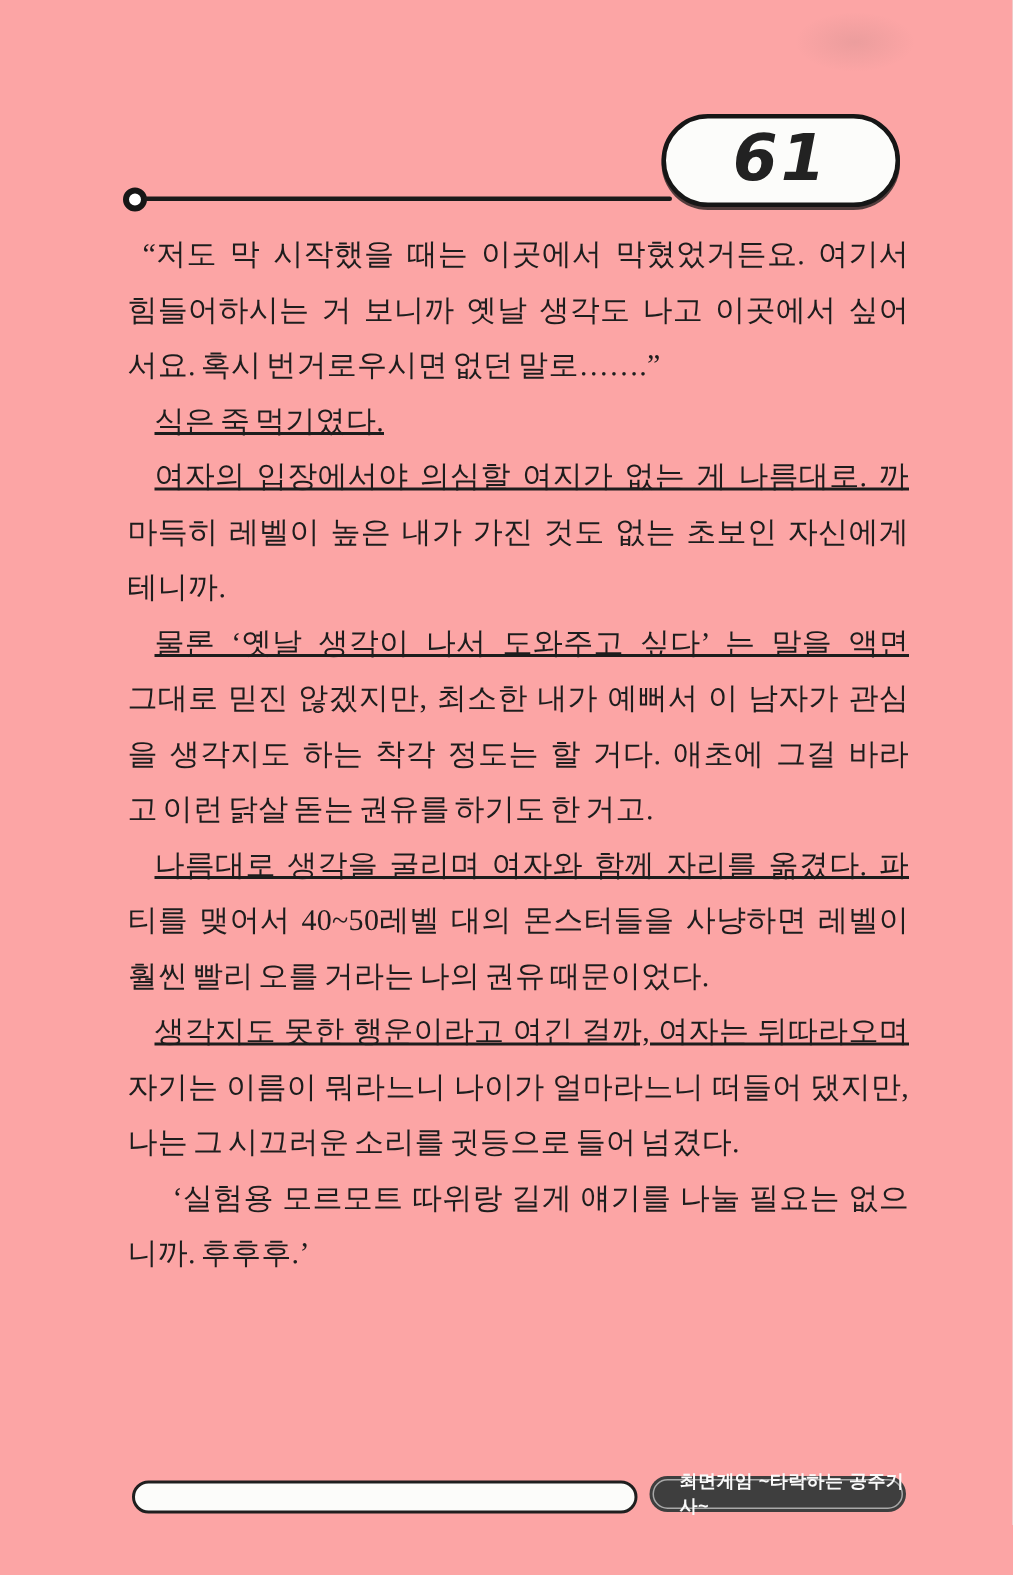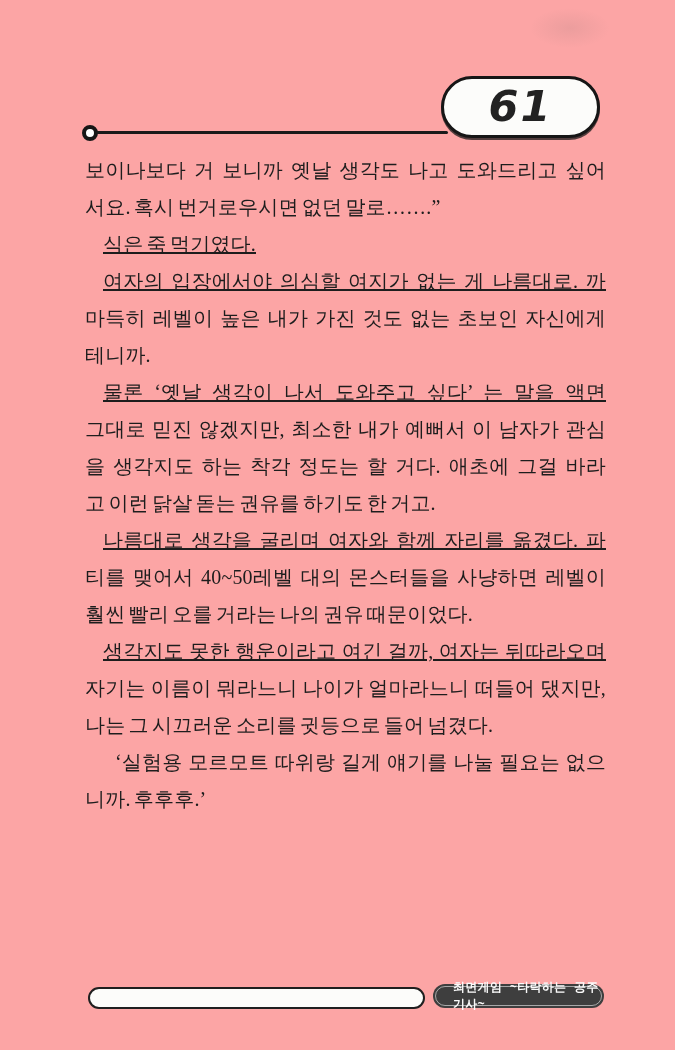--- a/index.html
+++ b/index.html
@@ -57,41 +57,42 @@
     position:absolute;left:433px;top:984px;width:171px;height:24px;
     background:#3e3e3e;border-radius:12px;
     display:flex;align-items:center;justify-content:center;
   }
   .badge-outline{
     position:absolute;left:2px;top:2px;right:2px;bottom:2px;
     border:1px solid rgba(255,255,255,0.55);border-radius:10px;
     pointer-events:none;
   }
   .series-title{
-    font-family:Liberation Mono, monospace;
+    font-family:Liberation Sans, sans-serif;
     font-size:12px;font-weight:bold;color:#fafafa;letter-spacing:0.3px;
     position:relative;
     padding-left:20px;
   }
 </style>
 </head>
 <body>
 
 <div class="page">
 
   <div class="smudge"></div>
 
   <div class="ring"></div>
   <div class="rule"></div>
   <div class="pagenum-pill">
     <span class="pagenum">61</span>
   </div>
 
   <div class="bodytext">
-    <div class="ln just">보이나보다 거 보니까 옛날 생각도 나고 도와드리고 싶어</div>
+    <div class="ln just indq">“저도 막 시작했을 때는 이곳에서 막혔었거든요. 여기서</div>
+    <div class="ln just">힘들어하시는 거 보니까 옛날 생각도 나고 이곳에서 싶어</div>
     <div class="ln">서요. 혹시 번거로우시면 없던 말로…….”</div>
     <div class="ln ind">식은 죽 먹기였다.</div>
     <div class="ln just ind">여자의 입장에서야 의심할 여지가 없는 게 나름대로. 까</div>
     <div class="ln just">마득히 레벨이 높은 내가 가진 것도 없는 초보인 자신에게</div>
     <div class="ln">테니까.</div>
     <div class="ln just ind">물론 ‘옛날 생각이 나서 도와주고 싶다’ 는 말을 액면</div>
     <div class="ln just">그대로 믿진 않겠지만, 최소한 내가 예뻐서 이 남자가 관심</div>
     <div class="ln just">을 생각지도 하는 착각 정도는 할 거다. 애초에 그걸 바라</div>
     <div class="ln">고 이런 닭살 돋는 권유를 하기도 한 거고.</div>
     <div class="ln just ind">나름대로 생각을 굴리며 여자와 함께 자리를 옮겼다. 파</div>

